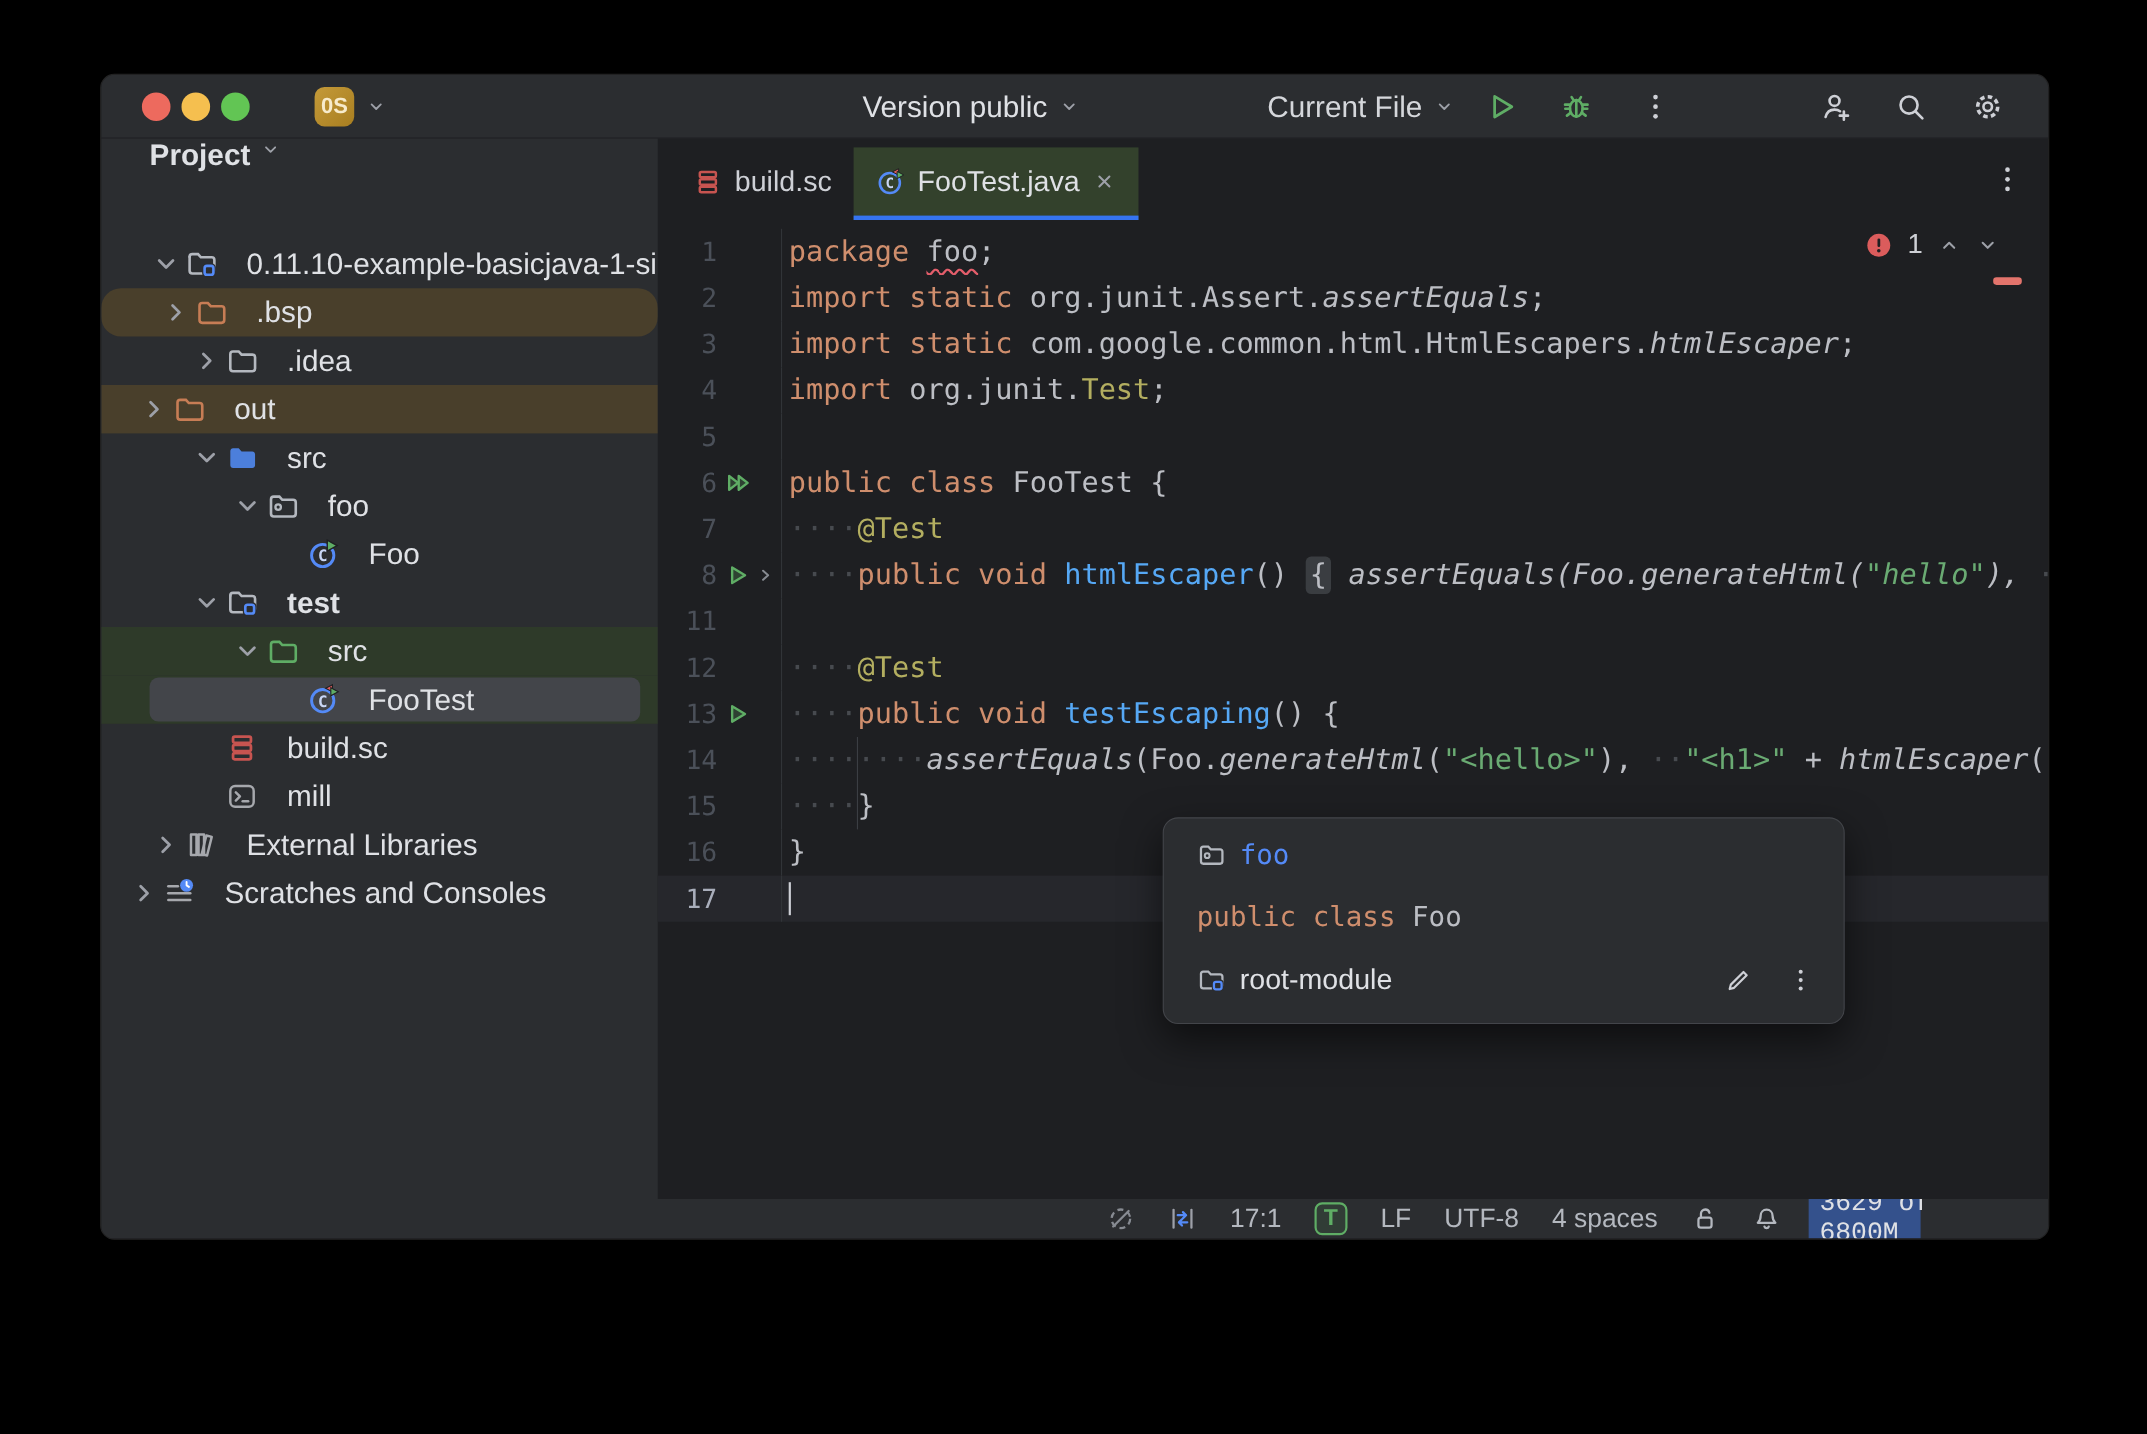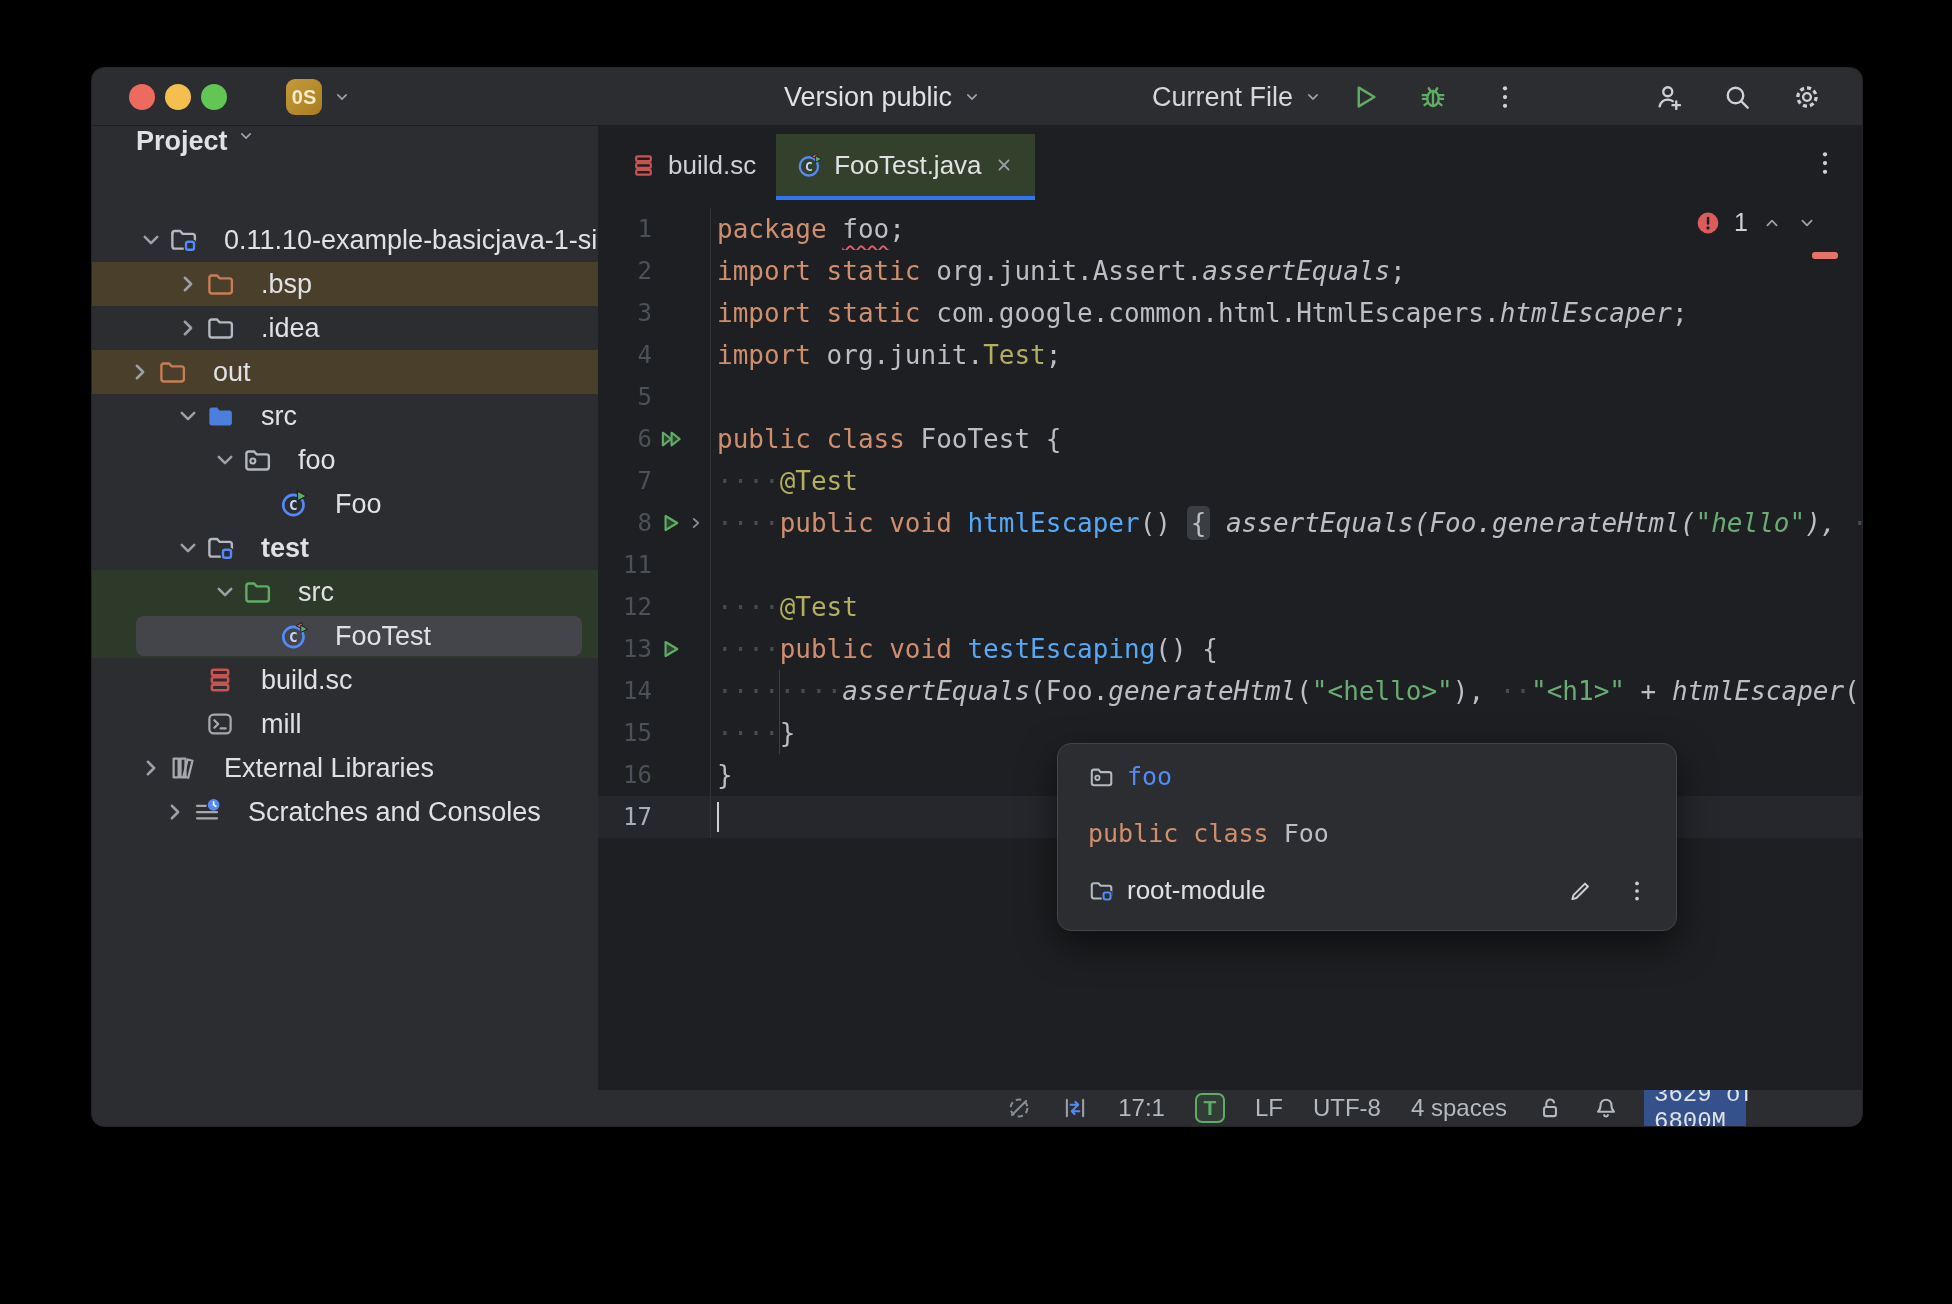--- a/index.html
+++ b/index.html
@@ -182,21 +182,21 @@
               </svg>
             </span>
             <span class="ticon"><svg viewBox="0 0 24 24">
                 <path d="M3.5 6.8c0-1.1.9-2 2-2h4.1l2.1 2.3h7.8c1.1 0 2 .9 2 2v7.5" fill="none" stroke="#B4B8BF" stroke-width="1.9" stroke-linecap="round"></path>
                 <path d="M3.5 6.8v10.1c0 1.1.9 2 2 2h7" fill="none" stroke="#B4B8BF" stroke-width="1.9" stroke-linecap="round"></path>
                 <rect x="12.6" y="11.6" width="10" height="10" rx="3" fill="#2B2D30"></rect>
                 <rect x="14.4" y="13.4" width="6.4" height="6.4" rx="1.7" fill="none" stroke="#548AF7" stroke-width="1.9"></rect>
               </svg></span>
             <span class="tlabel">0.11.10-example-basicjava-1-si</span>
           </div>
-          <div class="trow excluded" style="padding-left: 81px;">
+          <div class="trow excluded" style="padding-left: 53px; border-radius: 18px;">
             <span class="chev">
               <svg viewBox="0 0 24 24">
                 <polyline points="9.5,7 14.5,12 9.5,17" stroke="#9DA0A8" stroke-width="2" stroke-linecap="round" stroke-linejoin="round" fill="none"></polyline>
               </svg>
             </span>
             <span class="ticon"><svg viewBox="0 0 24 24">
                 <path d="M3.5 7.2c0-1.1.9-2 2-2h4.1l2.1 2.3h7.8c1.1 0 2 .9 2 2v8.1c0 1.1-.9 2-2 2h-14c-1.1 0-2-.9-2-2V7.2z" fill="none" stroke="#C77D55" stroke-width="1.9"></path>
               </svg></span>
             <span class="tlabel">.bsp</span>
           </div>
@@ -317,21 +317,21 @@
               </svg>
             </span>
             <span class="ticon"><svg viewBox="0 0 24 24">
                 <g fill="none" stroke="#A6A8AD" stroke-width="1.8" stroke-linejoin="round">
                   <path d="M4.5 4.5h4v15h-4zM10 4.5h4v15h-4z"></path>
                   <path d="M15.7 5.2l3.9 1-3.4 13.6-3.9-1z"></path>
                 </g>
               </svg></span>
             <span class="tlabel">External Libraries</span>
           </div>
-          <div class="trow" style="padding-left: 68px;">
+          <div class="trow" style="padding-left: 24px;">
             <span class="chev">
               <svg viewBox="0 0 24 24">
                 <polyline points="9.5,7 14.5,12 9.5,17" stroke="#9DA0A8" stroke-width="2" stroke-linecap="round" stroke-linejoin="round" fill="none"></polyline>
               </svg>
             </span>
             <span class="ticon"><svg viewBox="0 0 24 24">
                 <g stroke="#A6A8AD" stroke-width="1.8" stroke-linecap="round">
                   <line x1="4" y1="7" x2="11" y2="7"></line>
                   <line x1="4" y1="12" x2="20" y2="12"></line>
                   <line x1="4" y1="17" x2="20" y2="17"></line>

